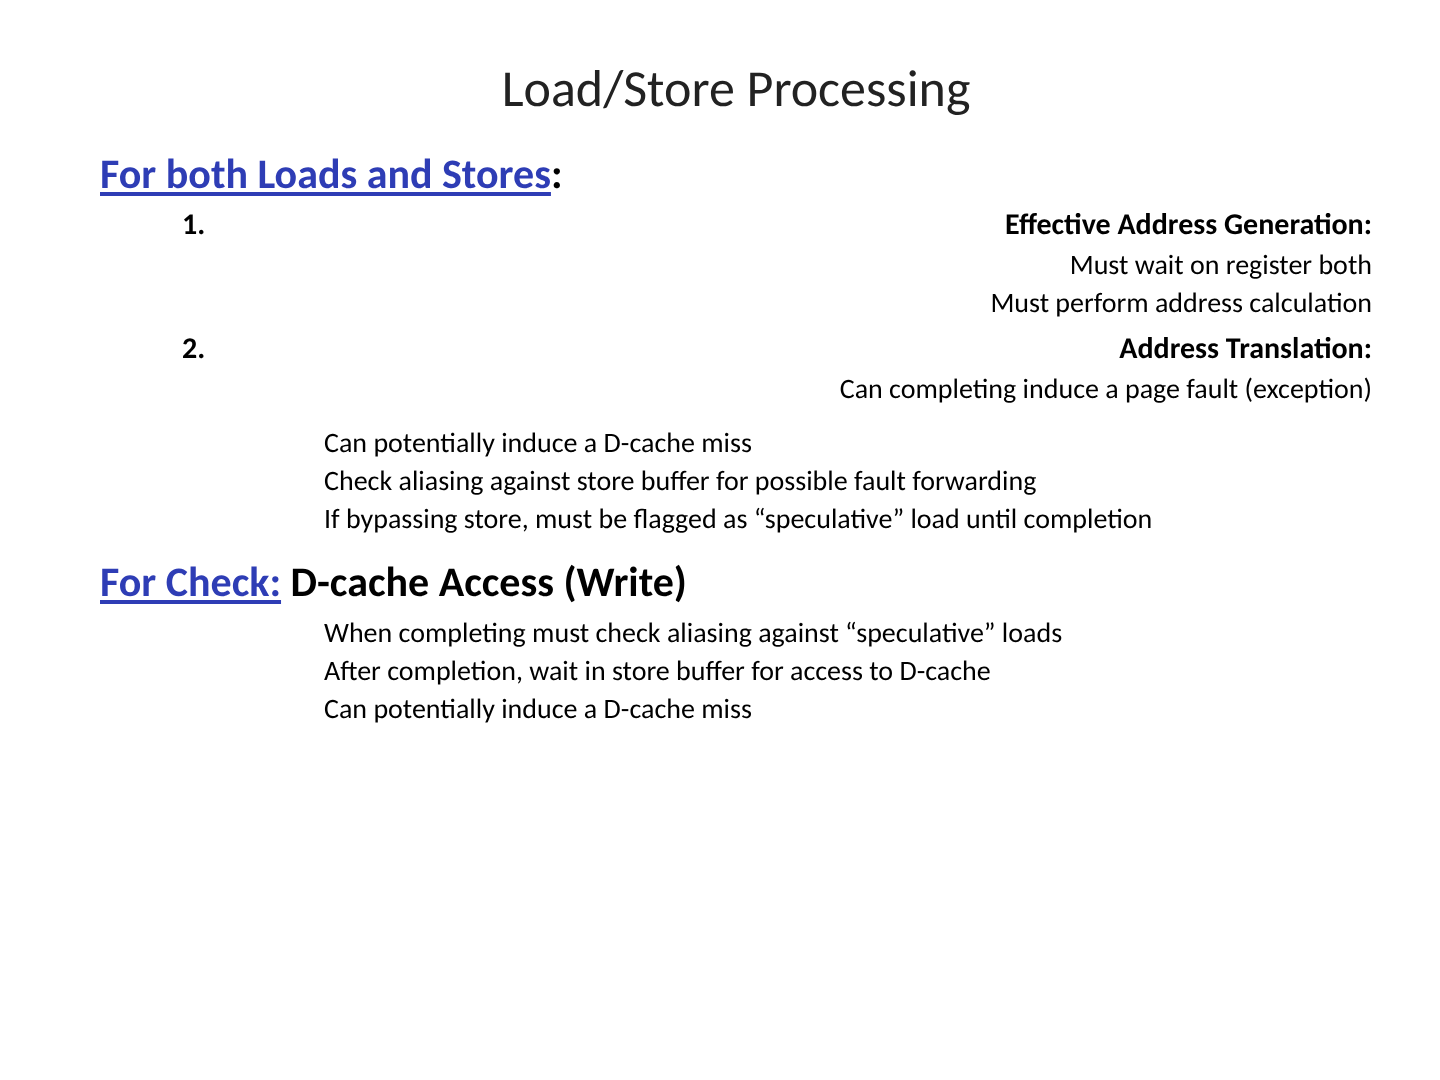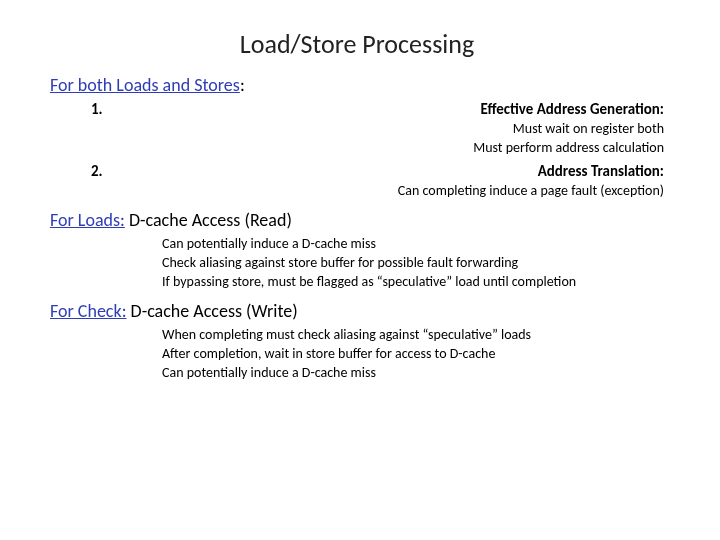--- a/index.html
+++ b/index.html
@@ -6,32 +6,32 @@
     margin: 0;
     padding: 0;
     width: 720px;
     height: 540px;
     font-family: Calibri, Arial, sans-serif;
     background: #fff;
     color: #000;
     box-sizing: border-box;
   }
   .slide {
-    padding: 20px 56px 20px 50px;
+    padding: 20px 34px 20px 50px;
   }
   .title {
     text-align: center;
     font-size: 26px;
     font-weight: 400;
     margin: 8px 0 14px 0;
     color: #222;
   }
   .section-header {
-    font-size: 18px;
-    font-weight: normal;
+    font-size: 21px;
+    font-weight: bold;
     color: #2e3db5;
     margin: 6px 0 4px 0;
   }
   .section-header .ul {
     text-decoration: underline;
   }
   .section-header .suffix {
     color: #000;
     text-decoration: none;
   }
@@ -82,23 +82,20 @@
       <div class="item-title">Effective Address Generation:</div>
       <div class="detail">Must wait on register both</div>
       <div class="detail">Must perform address calculation</div>
     </li>
     <li>
       <div class="item-title">Address Translation:</div>
       <div class="detail">Can completing induce a page fault (exception)</div>
     </li>
   </ol>
 
-  <div class="section-header">
-    <span class="ul">For Loads:</span><span class="suffix"> D-cache Access (Read)</span>
-  </div>
   <div class="detail-block">
     <div class="detail">Can potentially induce a D-cache miss</div>
     <div class="detail">Check aliasing against store buffer for possible fault forwarding</div>
     <div class="detail">If bypassing store, must be flagged as “speculative” load until completion</div>
   </div>
 
   <div class="section-header">
     <span class="ul">For Check:</span><span class="suffix"> D-cache Access (Write)</span>
   </div>
   <div class="detail-block">

